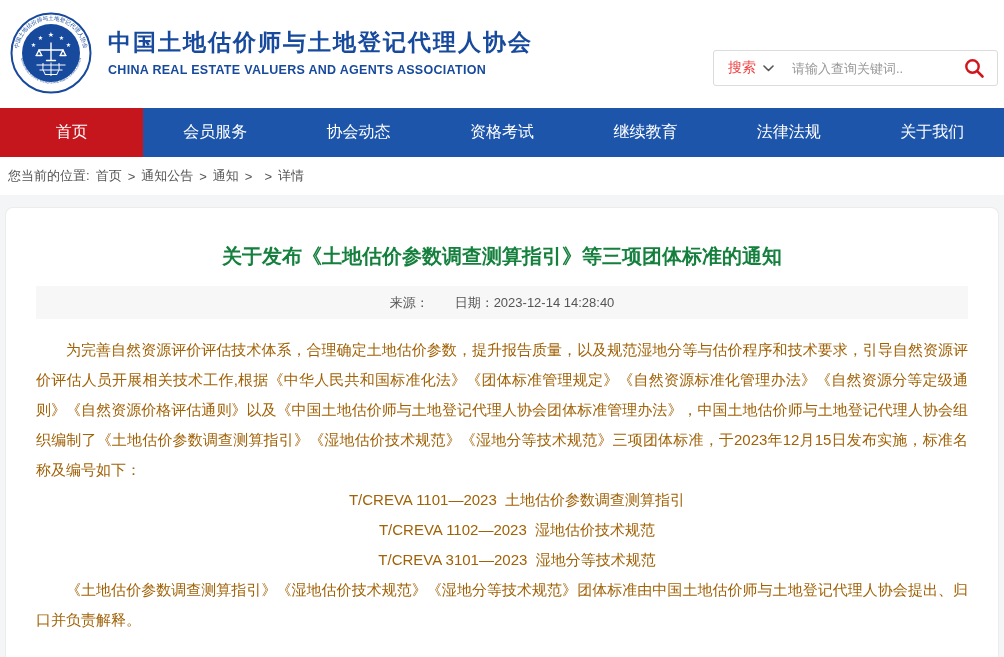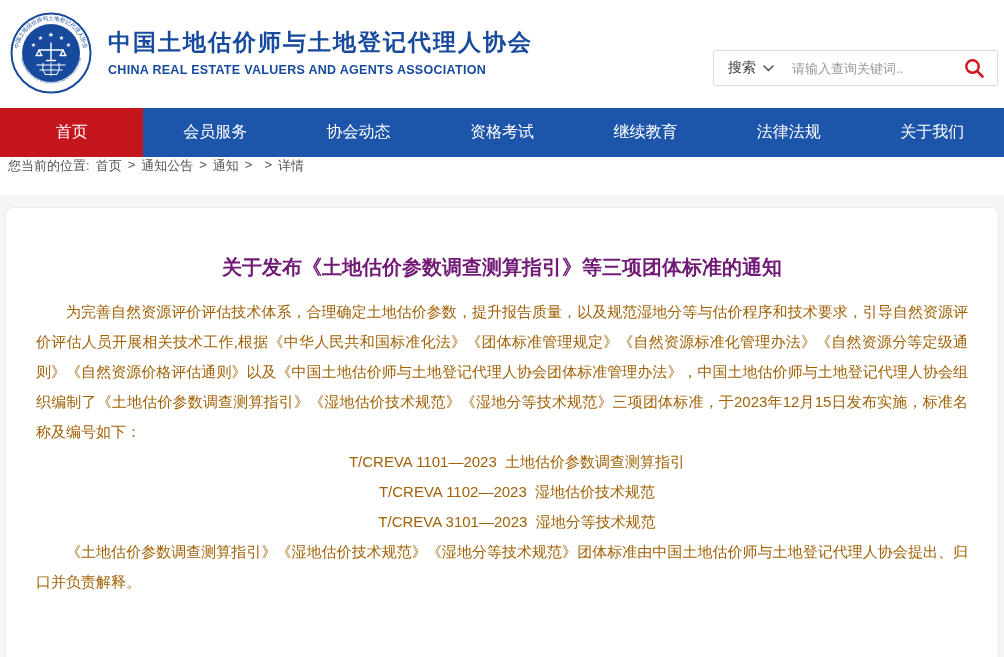--- a/index.html
+++ b/index.html
@@ -25,21 +25,21 @@
   .logo-text-en {
     font-size: 12.5px; font-weight: bold; color: #17499c; margin-top: 7px;
     letter-spacing: 0.3px;
   }
   .search-box {
     position: absolute; left: 713px; top: 50px; width: 285px; height: 36px;
     border: 1px solid #dcdcdc; border-radius: 3px; background: #fff;
     display: flex; align-items: center;
   }
   .search-cat {
-    margin-left: 14px; font-size: 14px; color: #404040; cursor: pointer;
+    margin-left: 14px; font-size: 14px; color: #ef4444; cursor: pointer;
     display: flex; align-items: center; gap: 7px; flex: 0 0 auto; font-family: Liberation Serif, serif;
   }
   .search-input {
     border: none; outline: none; flex: 1 1 auto; min-width: 0;
     margin-left: 16px; font-size: 13px; color: #333; background: transparent;
     font-family: Liberation Sans, sans-serif;
   }
   .search-input::placeholder { color: #999; }
   .search-btn {
     flex: 0 0 auto; margin-right: 10px; background: none; border: none;
@@ -49,37 +49,37 @@
   
   .nav { height: 49px; background: #1c55a9; display: flex; }
   .nav-item {
     flex: 1; display: flex; align-items: center; justify-content: center;
     color: #fff; font-size: 16px; cursor: pointer; white-space: nowrap;
   }
   .nav-item.active { background: #c4161c; }
 
   
   .breadcrumb {
-    height: 38px; display: flex; align-items: flex-start; padding-left: 8px;
+    height: 38px; display: flex; align-items: center; padding-left: 8px;
     font-size: 13px; color: #555; background: #fff;
   }
   .breadcrumb span { margin-right: 6px; }
   .crumb-link { cursor: pointer; }
 
   
   .content-bg { background: #f4f5f6; height: 462px; padding-top: 12px; }
   .card {
     background: #fff; margin: 0 5px; height: 100%;
     border: 1px solid #ececec; border-bottom: none;
     border-radius: 8px 8px 0 0;
     padding: 34px 30px 0 30px;
   }
   .article-title {
-    margin: 11px; text-align: center; font-size: 20px; font-weight: bold;
-    color: #701a75; line-height: 28px;
+    margin: 0; text-align: center; font-size: 20px; font-weight: bold;
+    color: #15803d; line-height: 28px;
   }
   .article-meta {
     margin-top: 16px; background: #f7f7f8; height: 33px;
     display: flex; align-items: center; justify-content: center;
     font-size: 13px; color: #555;
   }
   .meta-date { margin-left: 26px; }
   .article-body {
     margin-top: 16px; font-size: 15px; line-height: 30px; color: #a16207;
     text-align: justify;
@@ -168,20 +168,24 @@
   <span>&gt;</span>
   <span></span>
   <span>&gt;</span>
   <span>详情</span>
 </div>
 
 <div class="content-bg">
   <div class="card">
     <h1 class="article-title">关于发布《土地估价参数调查测算指引》等三项团体标准的通知</h1>
 
+    <div class="article-meta">
+      <span>来源：</span>
+      <span class="meta-date"><span>日期：</span><span>2023-12-14 14:28:40</span></span>
+    </div>
 
     <div class="article-body">
       <p class="p-indent">为完善自然资源评价评估技术体系，合理确定土地估价参数，提升报告质量，以及规范湿地分等与估价程序和技术要求，引导自然资源评价评估人员开展相关技术工作,根据《中华人民共和国标准化法》《团体标准管理规定》《自然资源标准化管理办法》《自然资源分等定级通则》《自然资源价格评估通则》以及《中国土地估价师与土地登记代理人协会团体标准管理办法》，中国土地估价师与土地登记代理人协会组织编制了《土地估价参数调查测算指引》《湿地估价技术规范》《湿地分等技术规范》三项团体标准，于2023年12月15日发布实施，标准名称及编号如下：</p>
       <p class="p-std">T/CREVA 1101—2023  土地估价参数调查测算指引</p>
       <p class="p-std">T/CREVA 1102—2023  湿地估价技术规范</p>
       <p class="p-std">T/CREVA 3101—2023  湿地分等技术规范</p>
       <p class="p-indent">《土地估价参数调查测算指引》《湿地估价技术规范》《湿地分等技术规范》团体标准由中国土地估价师与土地登记代理人协会提出、归口并负责解释。</p>
     </div>
   </div>
 </div>

